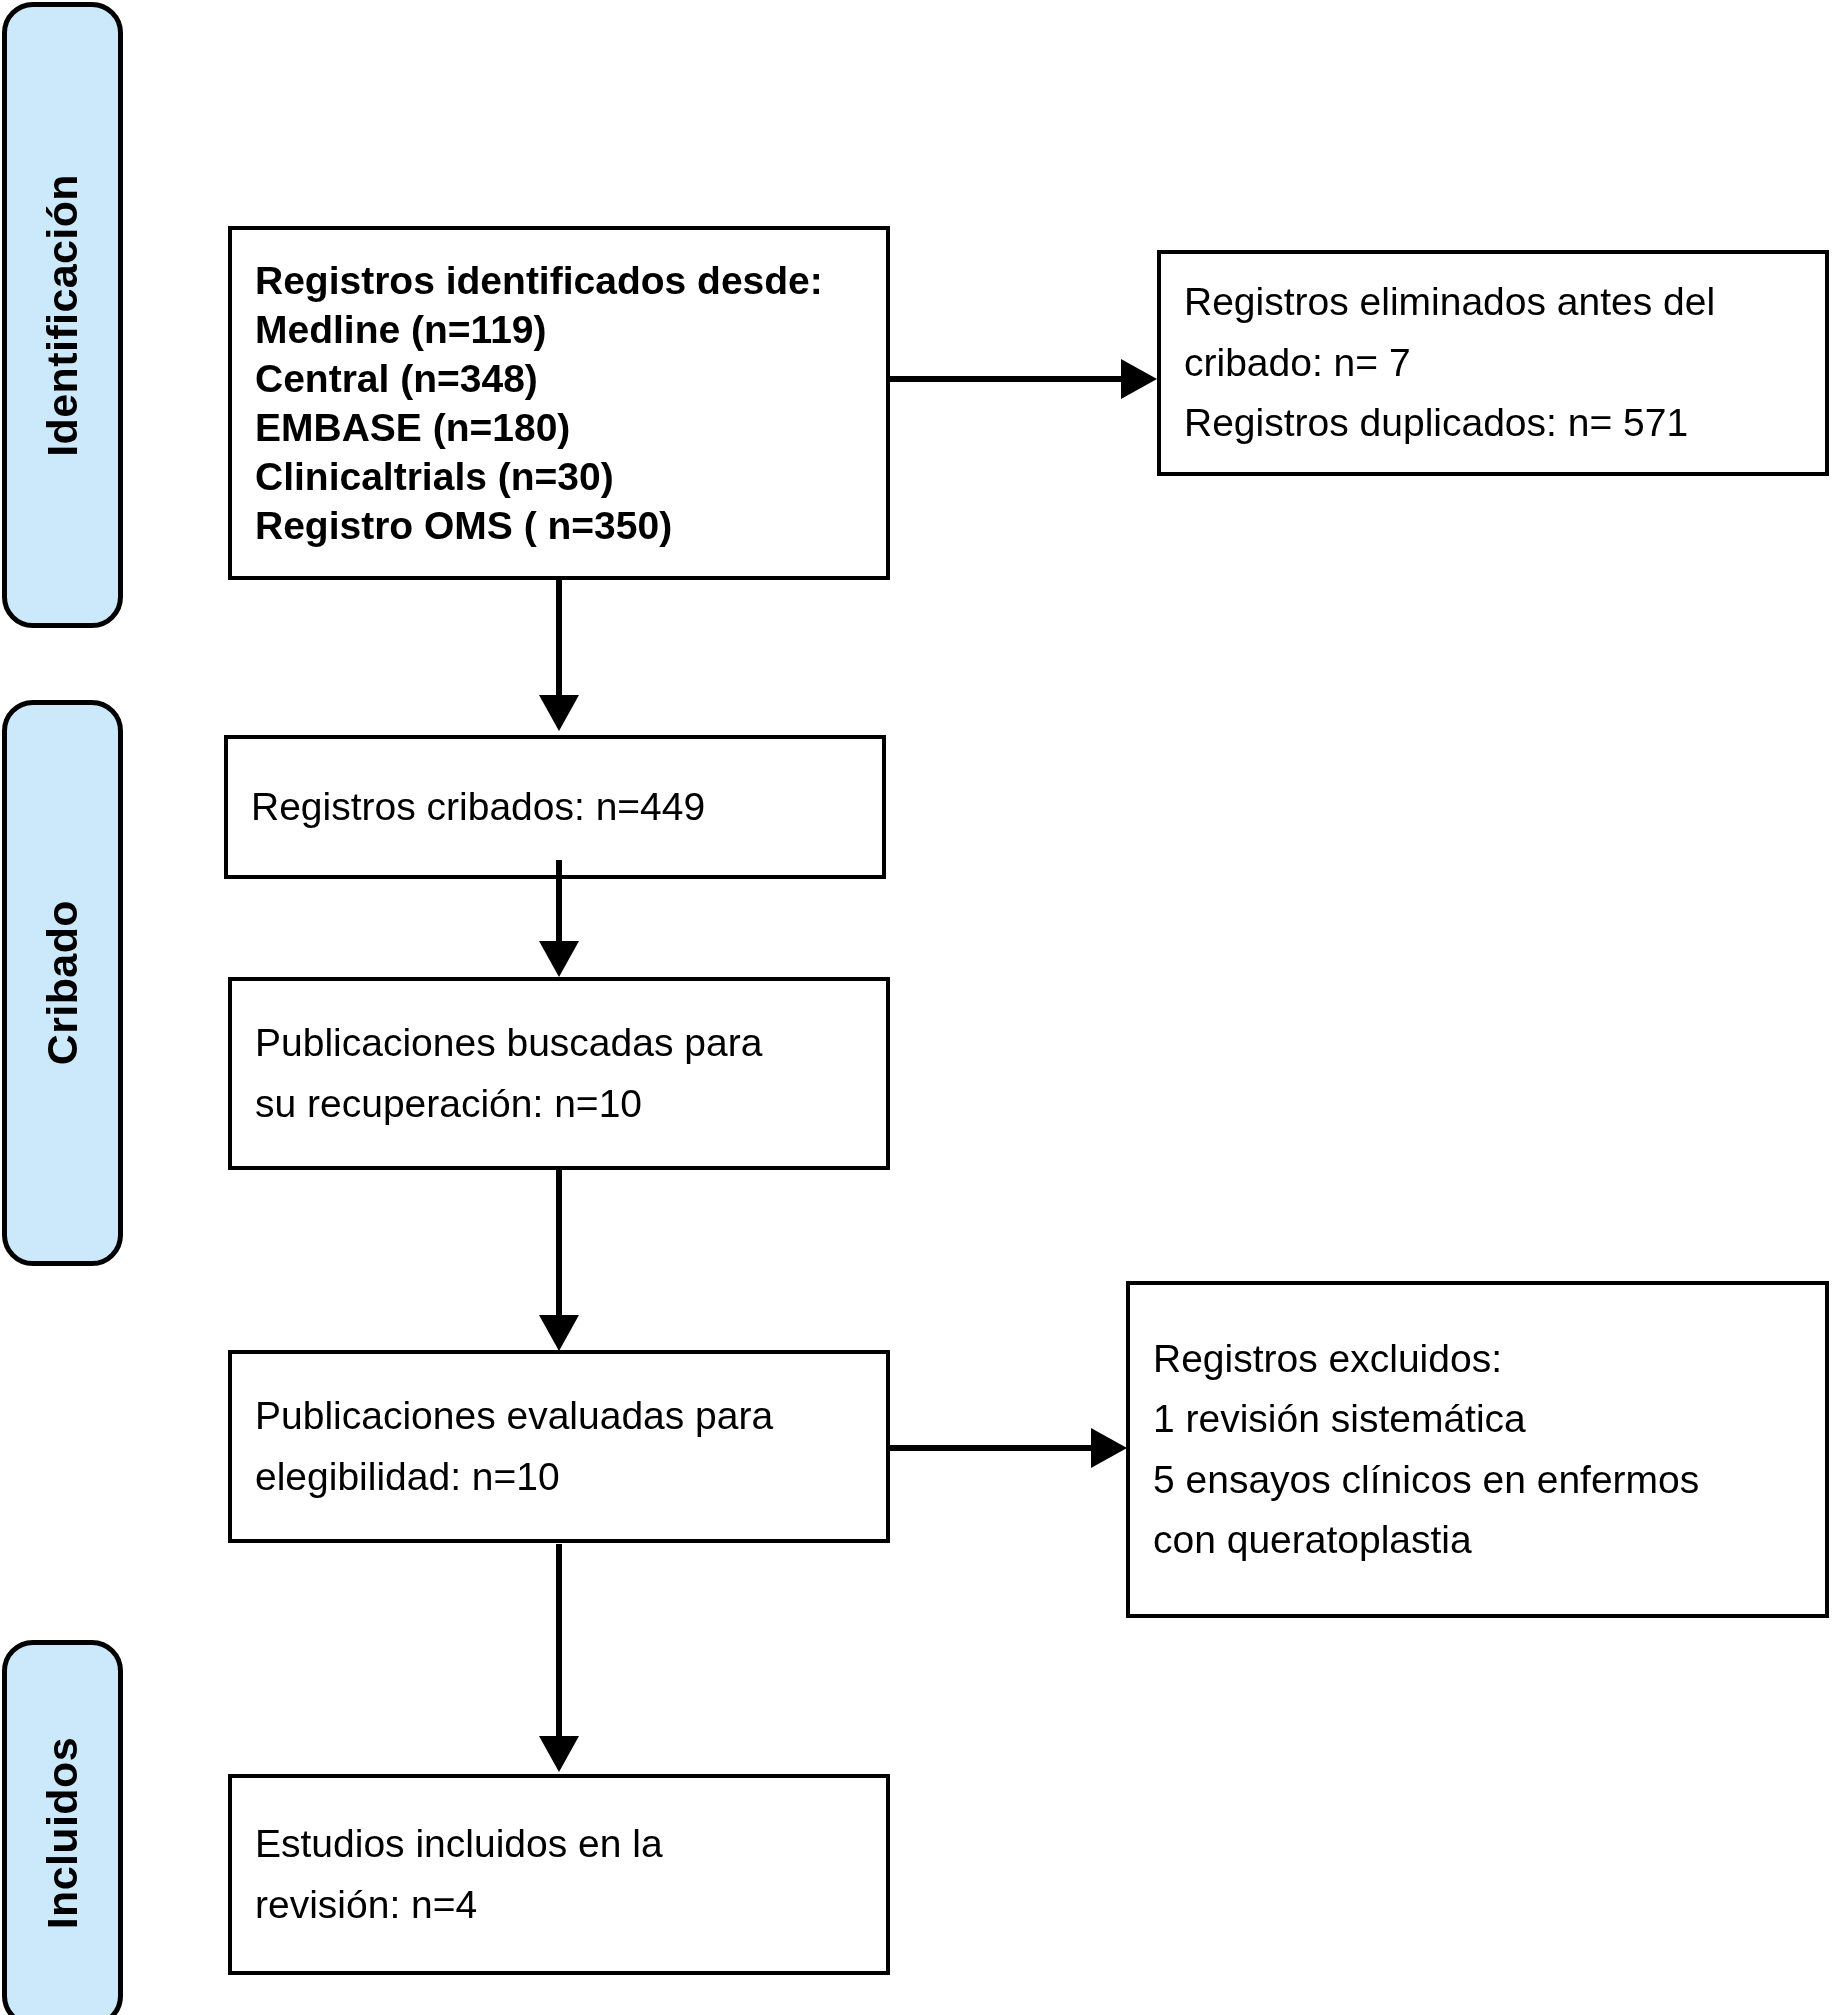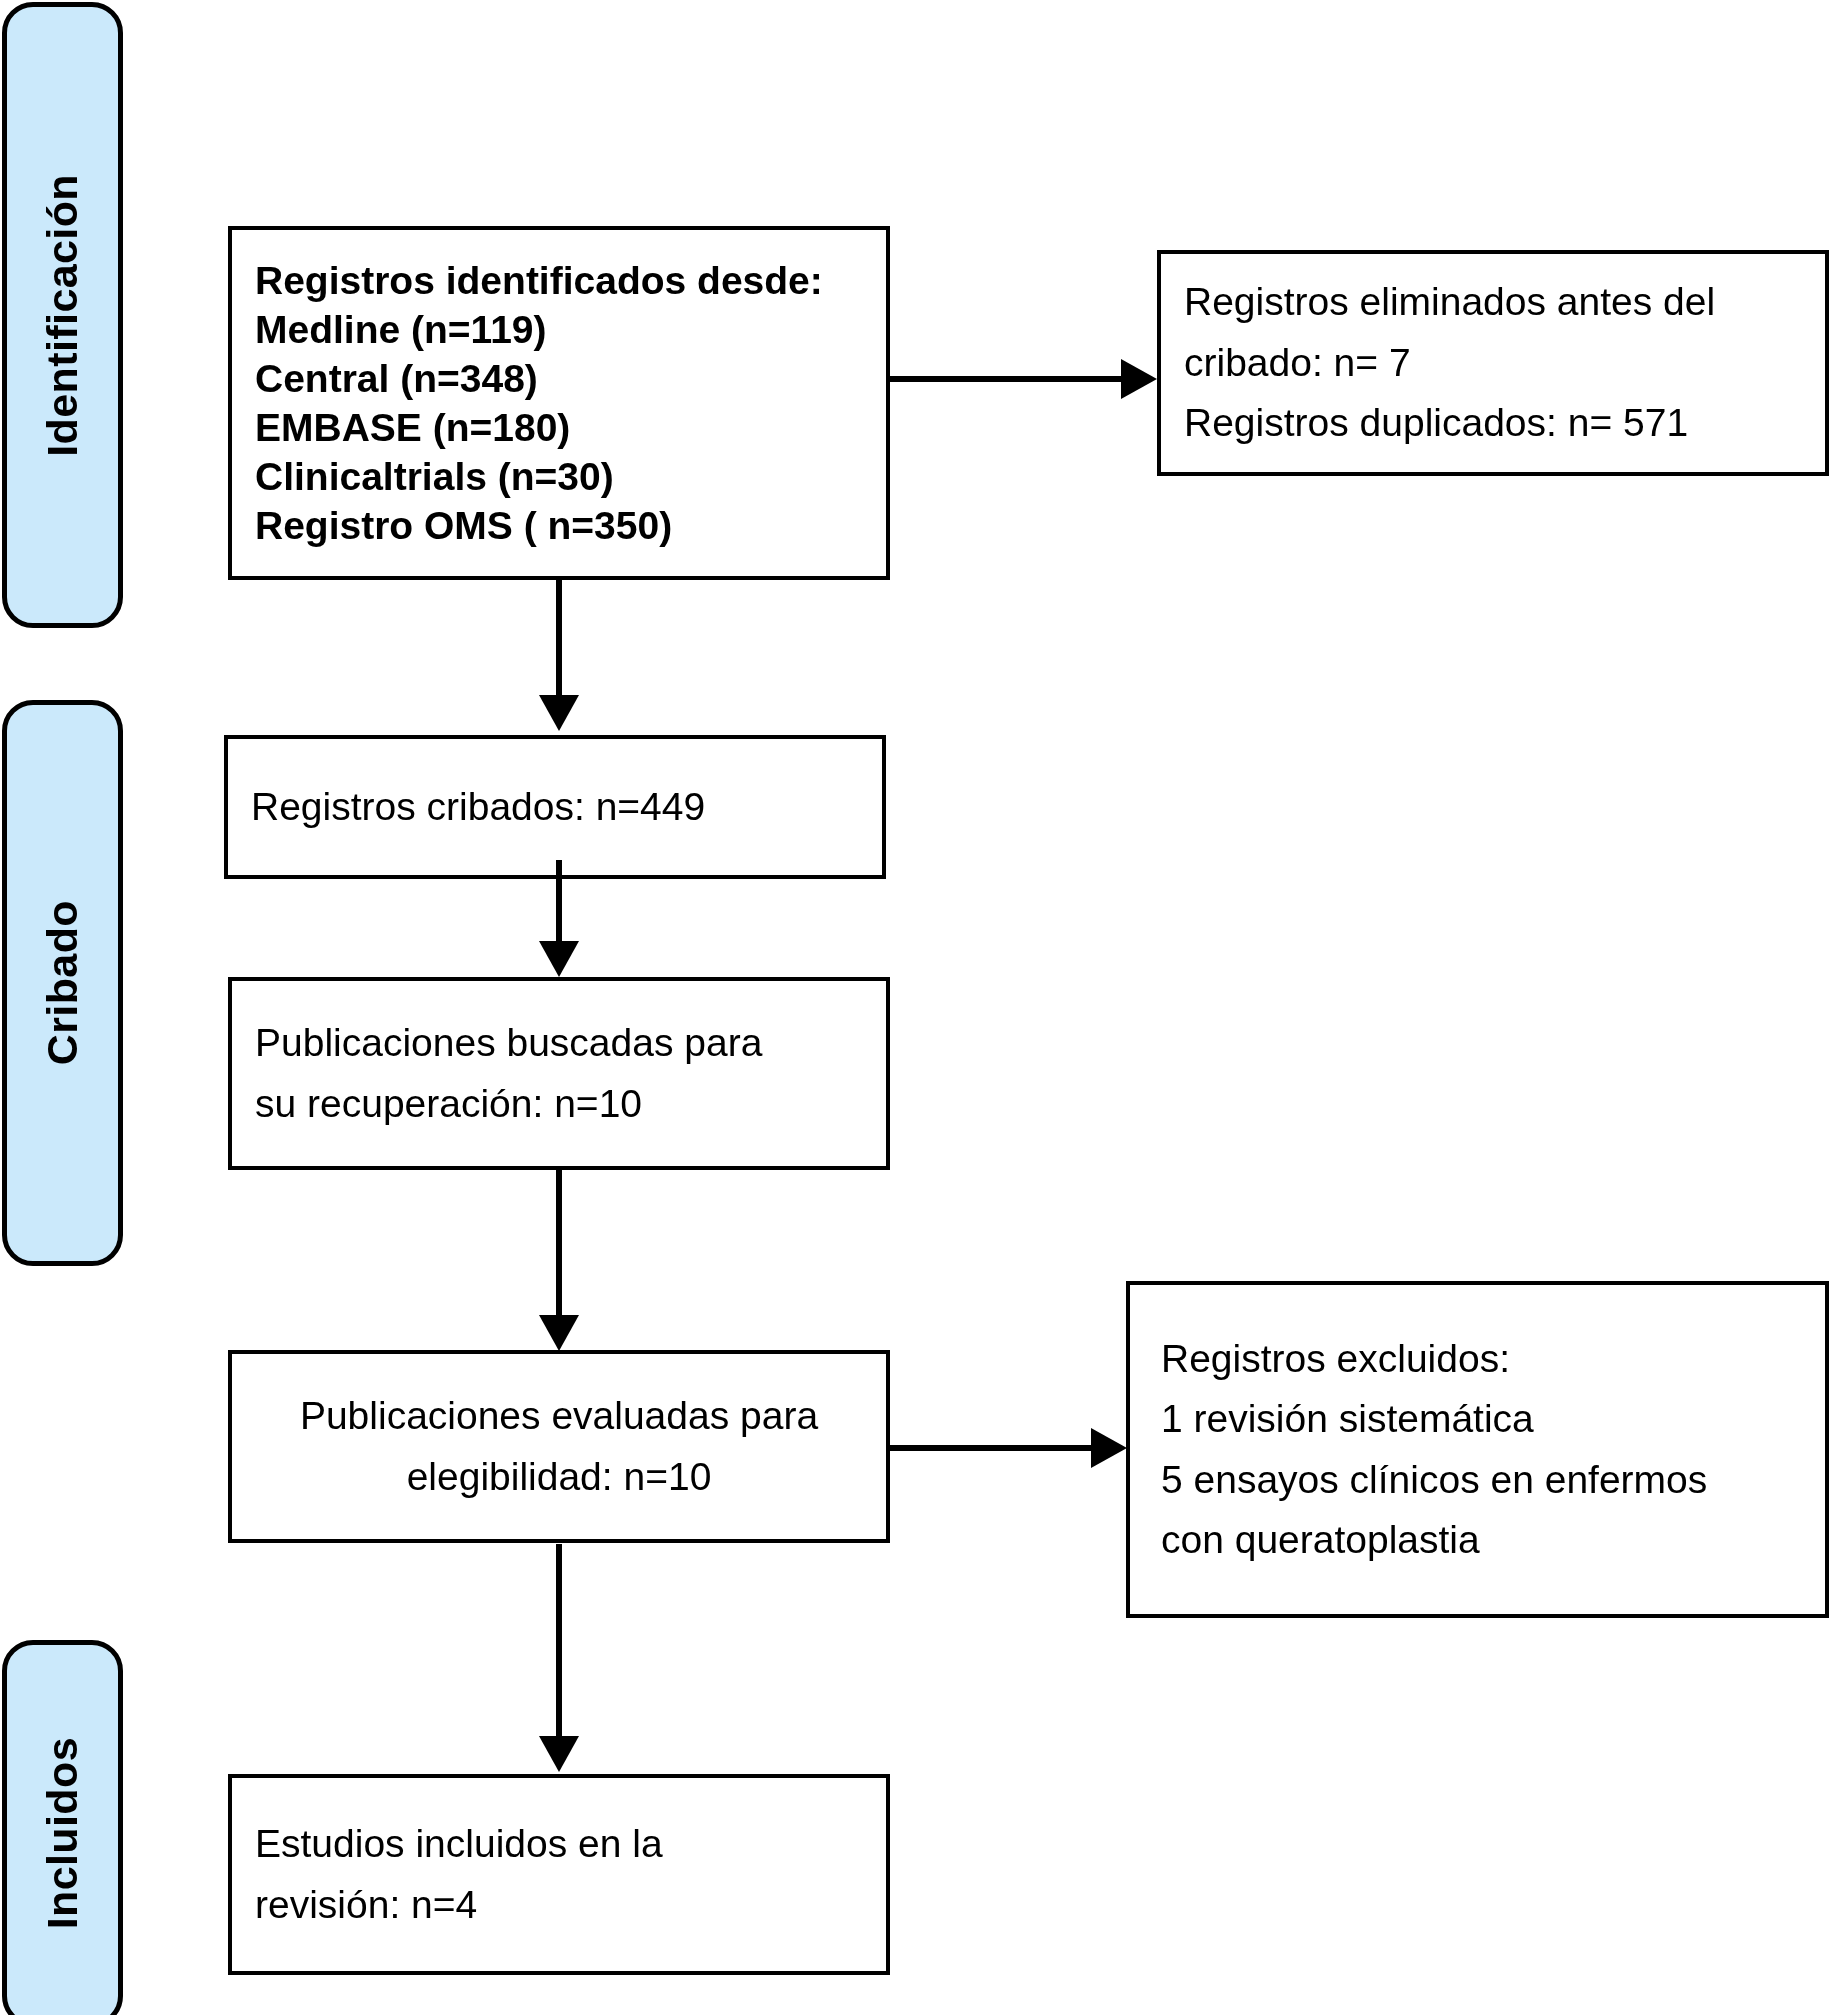--- a/index.html
+++ b/index.html
@@ -141,28 +141,28 @@
   <div class="fbox loose" style="left:228px; top:977px; width:662px; height:193px;">
     <div class="lines">
       <div class="ln">Publicaciones buscadas para</div>
       <div class="ln">su recuperación: n=10</div>
     </div>
   </div>
 
   <div class="vline" style="left:556px; top:1170px; width:6.2px; height:147px;"></div>
   <div class="arrow-down" style="left:539px; top:1315px;"></div>
 
-  <div class="fbox loose" style="left:228px; top:1350px; width:662px; height:193px;text-align:center;">
+  <div class="fbox loose" style="left:228px; top:1350px; width:662px; height:193px;">
     <div class="lines">
       <div class="ln">Publicaciones evaluadas para</div>
       <div class="ln">elegibilidad: n=10</div>
     </div>
   </div>
 
-  <div class="fbox loose" style="left:1126px; top:1281px; width:703px; height:337px;padding-left:8px;">
+  <div class="fbox loose" style="left:1126px; top:1281px; width:703px; height:337px;">
     <div class="lines">
       <div class="ln">Registros excluidos:</div>
       <div class="ln">1 revisión sistemática</div>
       <div class="ln">5 ensayos clínicos en enfermos</div>
       <div class="ln">con queratoplastia</div>
     </div>
   </div>
 
   <div class="hline" style="left:890px; top:1445px; width:215px;"></div>
   <div class="arrow-right" style="left:1091px; top:1428px;"></div>

